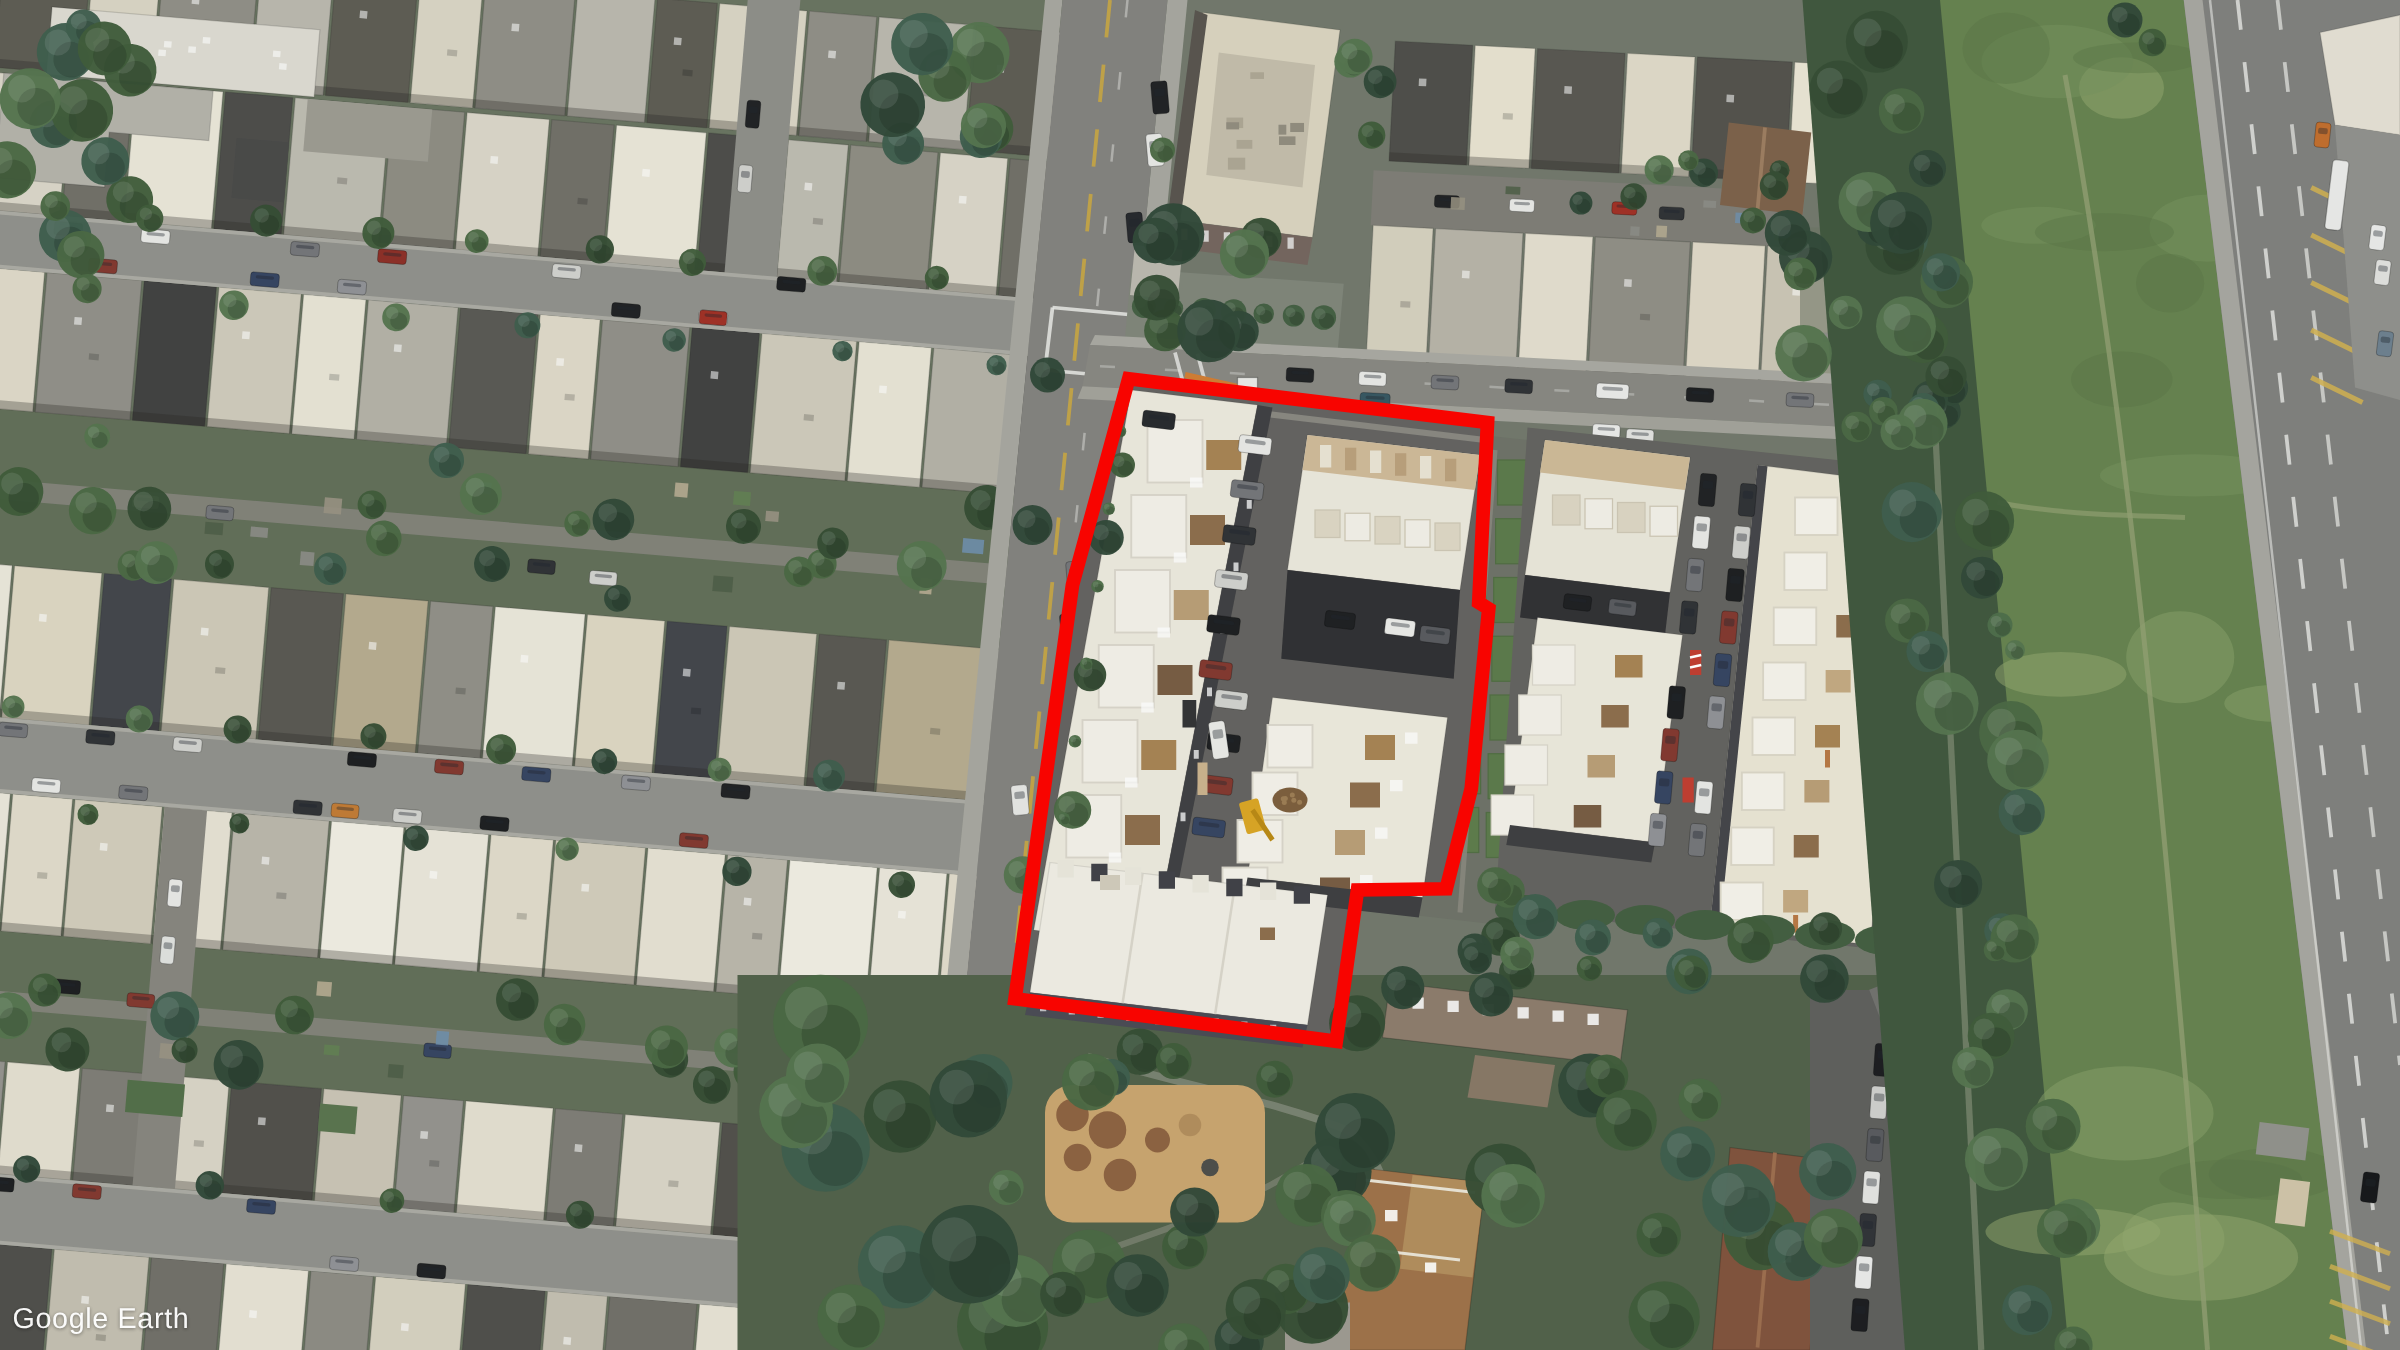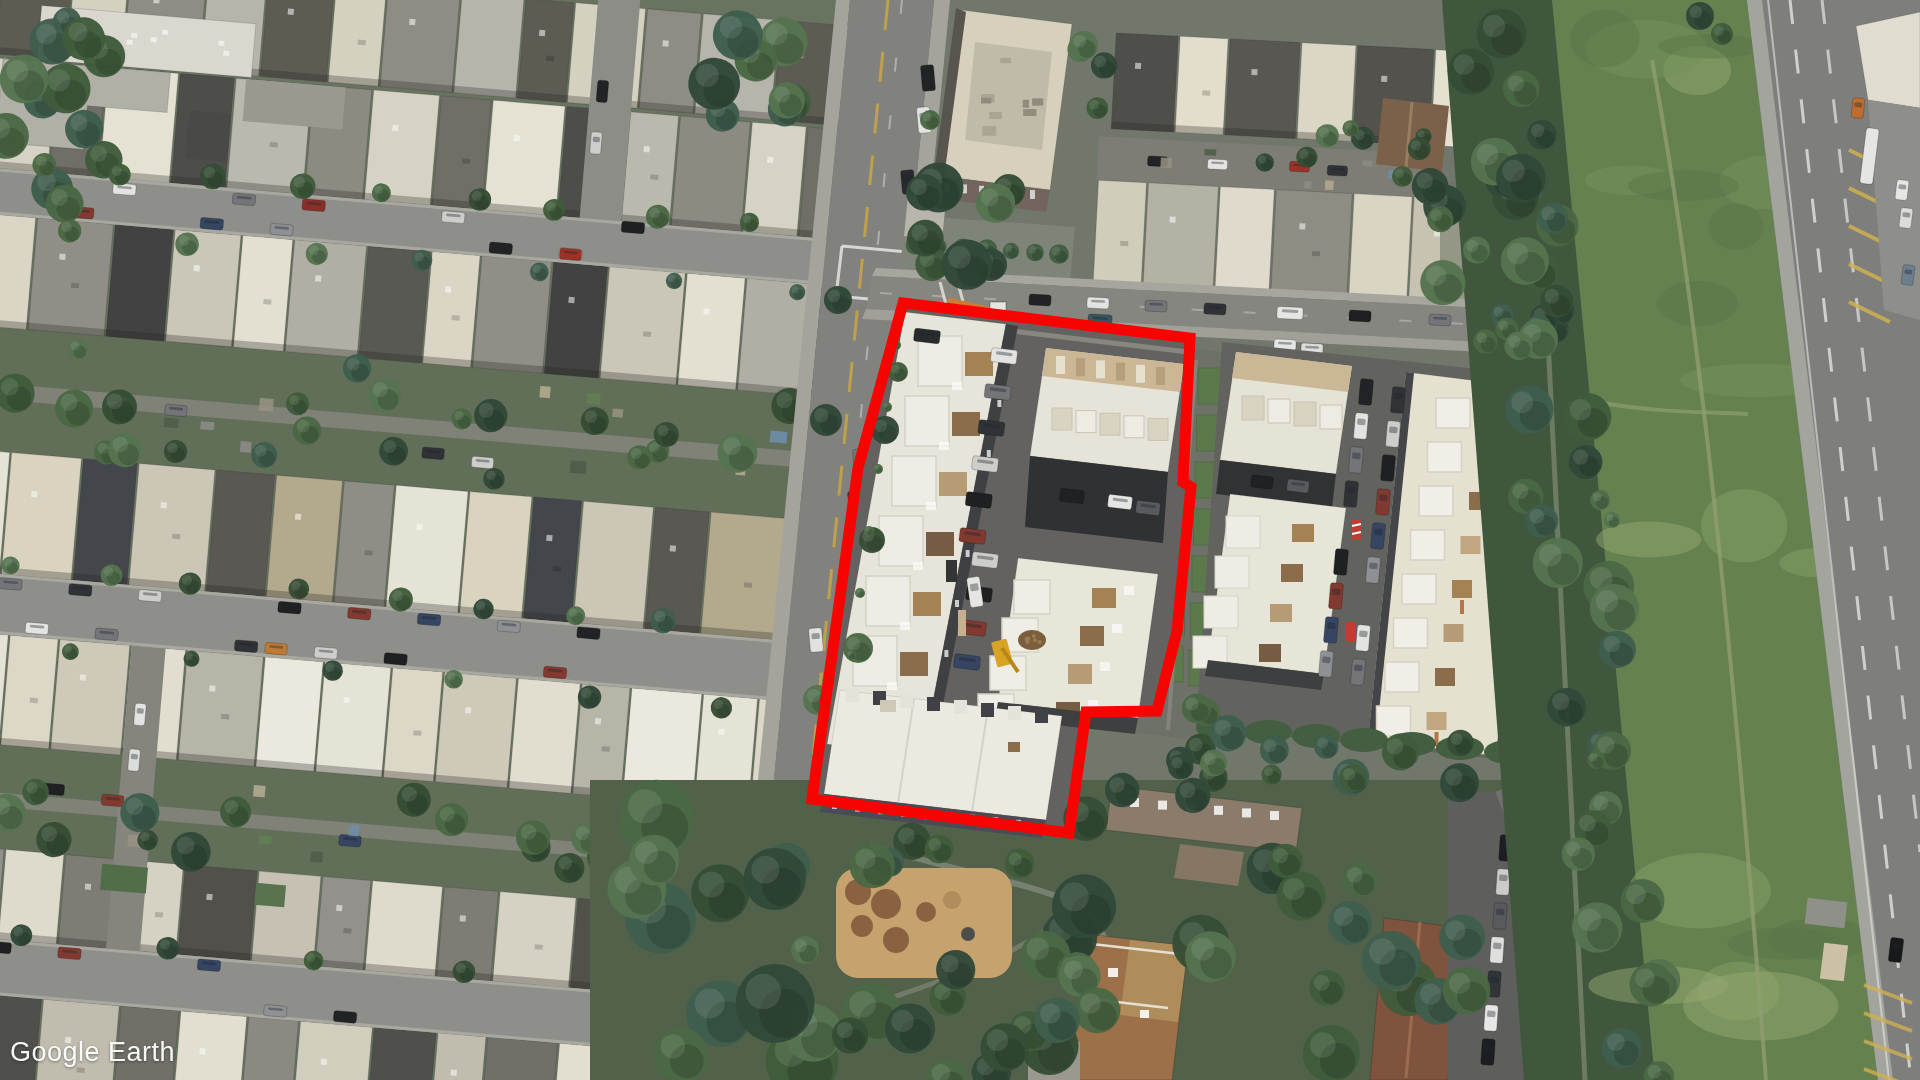--- a/index.html
+++ b/index.html
@@ -1,20 +1,20 @@
 <!DOCTYPE html>
 <html><head>
 <meta charset="utf-8">
 <style>
   html,body{margin:0;padding:0;background:#000;}
   body{width:1920px;height:1080px;position:relative;overflow:hidden;
        font-family:"Liberation Sans",sans-serif;}
   #map{position:absolute;left:0;top:0;width:1920px;height:1080px;}
   svg{display:block;}
-  .wm{position:absolute;left:10px;bottom:12px;color:#fff;font-size:27px;
+  .wm{position:absolute;left:10px;bottom:12px;color:#fff;font-size:23px;
       font-weight:400;letter-spacing:.5px;opacity:.95;
       text-shadow:0 1px 3px rgba(0,0,0,.45);user-select:none;}
 </style>
 </head>
 <body>
 
 <div id="map">
   <svg id="view" width="1920" height="1080" viewBox="0 0 1920 1080" xmlns="http://www.w3.org/2000/svg">
     <defs>
       <clipPath id="clipL">

